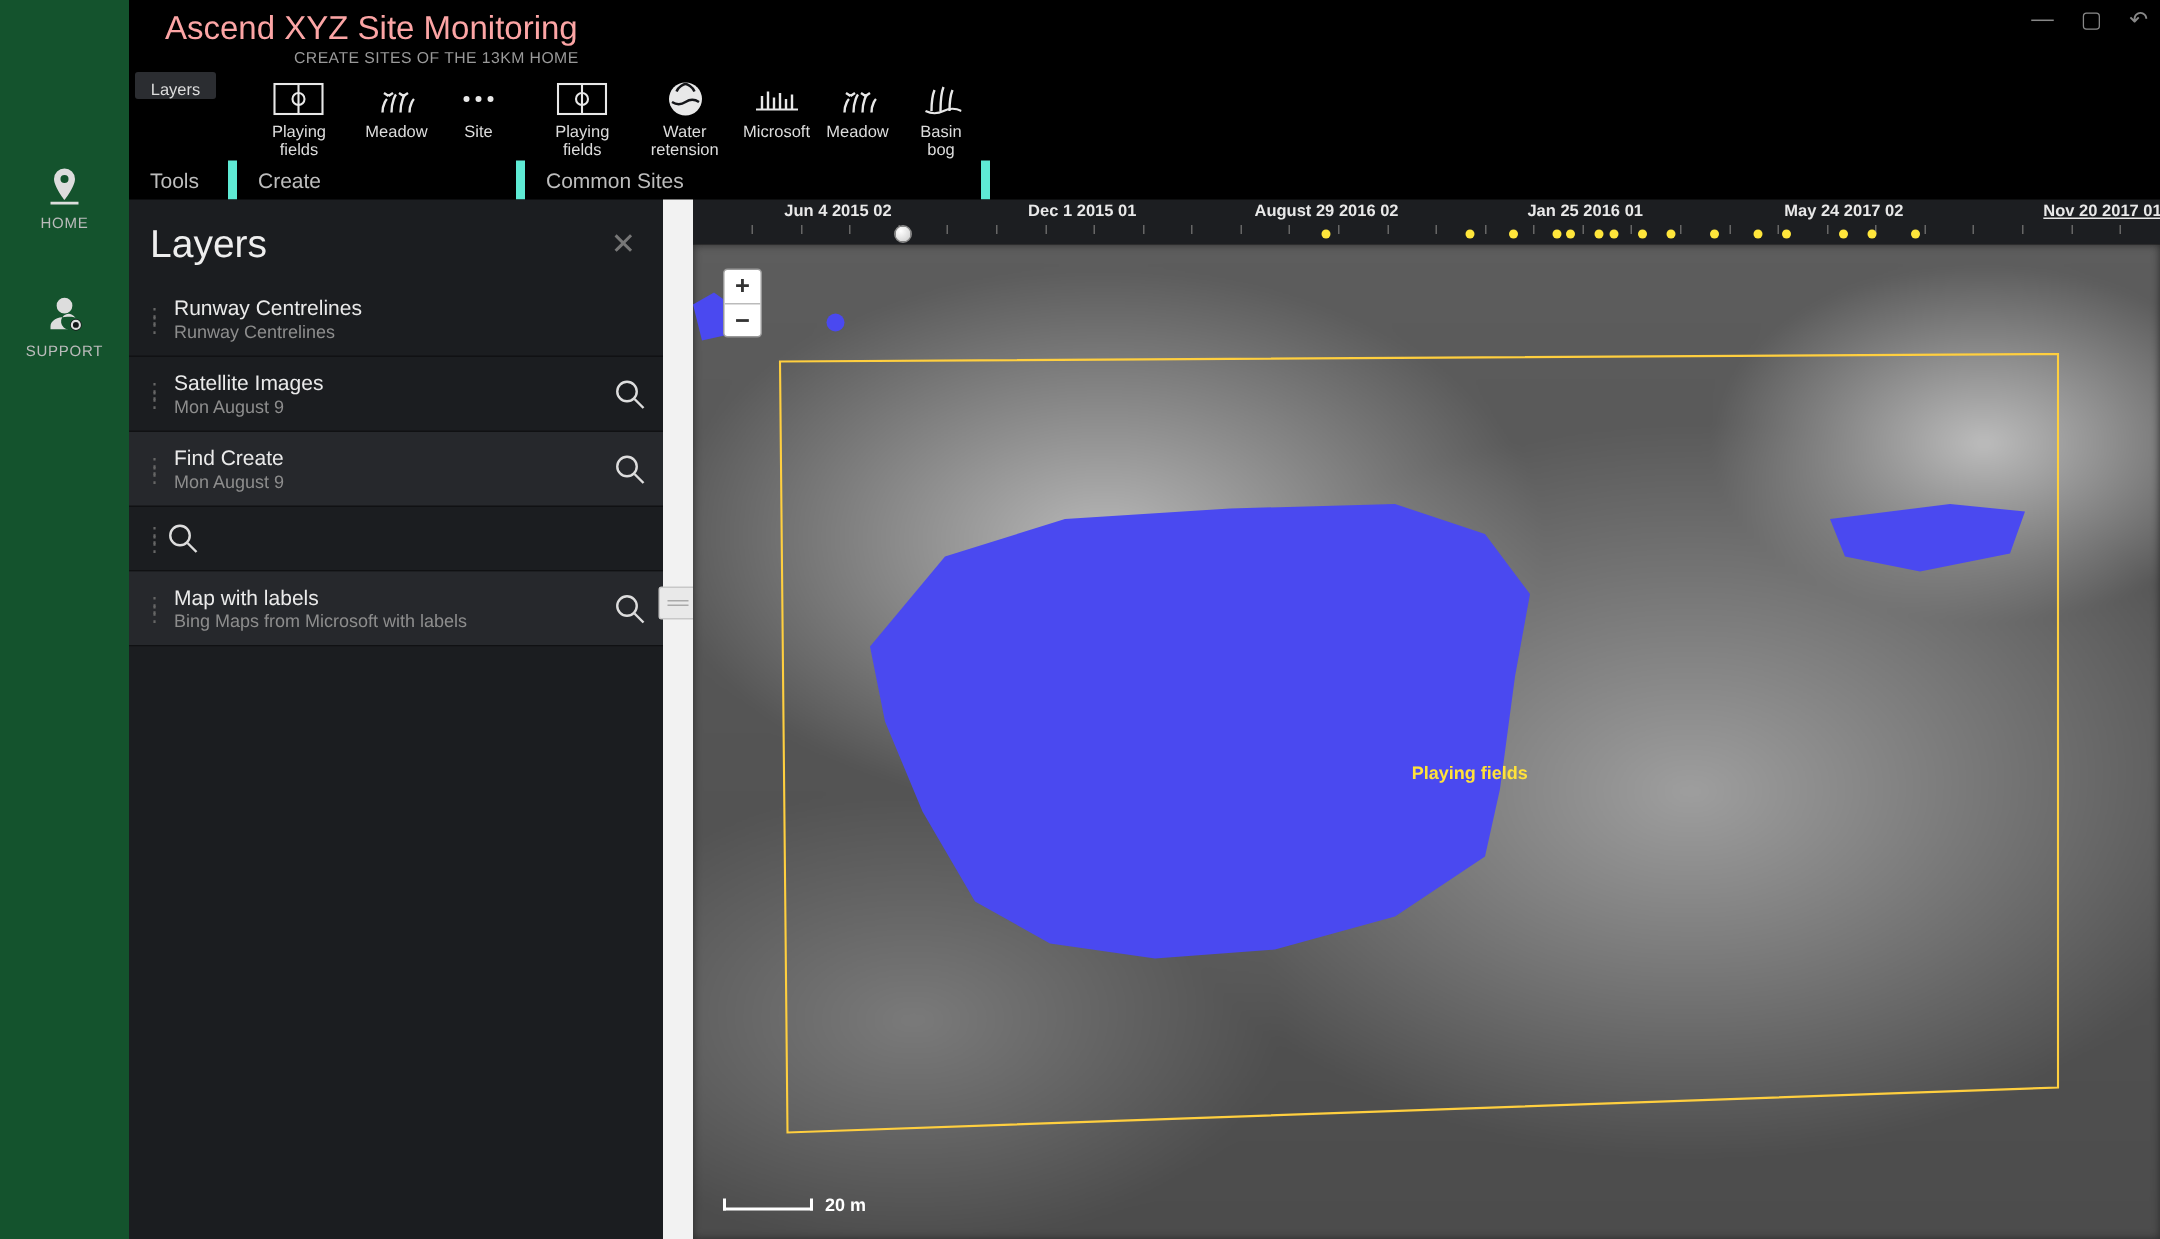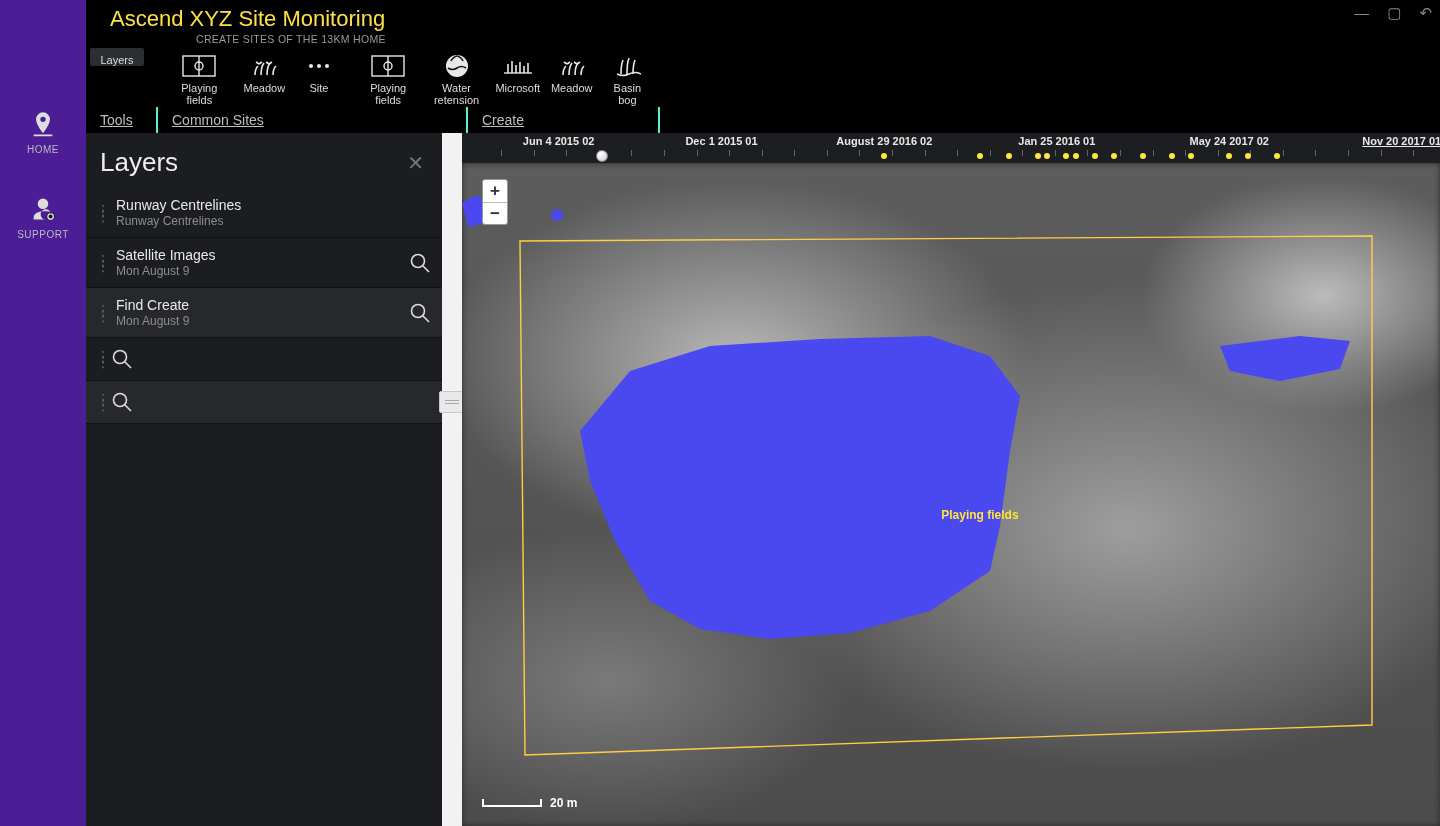--- a/index.html
+++ b/index.html
@@ -1,41 +1,41 @@
 <!DOCTYPE html>
 <html><head>
 <meta charset="utf-8">
 <style>
   html,body{margin:0;padding:0;height:100%;width:100%;background:#000;color:#ccc;font-family:"Segoe UI",Arial,sans-serif;font-size:13px;overflow:hidden;}
   *{box-sizing:border-box;}
 
   
-  #rail{position:absolute;left:0;top:0;bottom:0;width:86px;background:#4c1d95;display:flex;flex-direction:column;align-items:center;padding-top:110px;gap:40px;}
+  #rail{position:absolute;left:0;top:0;bottom:0;width:86px;background:#14532d;display:flex;flex-direction:column;align-items:center;padding-top:110px;gap:40px;}
   .rail-btn{display:flex;flex-direction:column;align-items:center;gap:6px;color:#bbb;font-size:10px;letter-spacing:.5px;cursor:pointer;}
   .rail-btn svg{width:28px;height:28px;fill:#ddd;}
 
   
   #hdr{position:absolute;left:86px;right:0;top:0;height:45px;display:flex;align-items:flex-start;padding:6px 0 0 24px;}
-  #hdr h1{margin:0;color:#fde047;font-weight:400;font-size:22px;}
+  #hdr h1{margin:0;color:#fca5a5;font-weight:400;font-size:22px;}
   #hdr .sub{position:absolute;left:110px;top:33px;font-size:10.5px;color:#9a9a9a;letter-spacing:.3px;}
   #win-ctrls{position:absolute;right:8px;top:4px;display:flex;gap:18px;color:#888;}
   #win-ctrls span{cursor:pointer;font-size:15px;}
 
   
   #ribbon{position:absolute;left:86px;right:0;top:48px;height:85px;}
   #ribbon-body{height:58px;display:flex;align-items:flex-start;}
   .rgroup{display:flex;align-items:flex-start;height:58px;padding:0 4px;}
   .rbtn{display:flex;flex-direction:column;align-items:center;justify-content:flex-start;min-width:54px;padding:4px 8px 0;cursor:pointer;text-align:center;}
   .rbtn.sel{background:#2b2d31;border-radius:2px;}
   .rbtn .ic{height:28px;display:flex;align-items:center;justify-content:center;}
   .rbtn .ic svg{fill:#e8e8e8;}
   .rbtn .lbl{font-size:11px;color:#ddd;margin-top:2px;line-height:12px;max-width:62px;}
   .rbtn.txt{justify-content:center;}
   #ribbon-tabs{position:absolute;left:0;right:0;bottom:0;height:26px;display:flex;align-items:center;font-size:14px;color:#bdbdbd;}
-  #ribbon-tabs div{padding:0 14px;border-right:2px solid #5eead4;height:100%;display:flex;align-items:center;text-decoration:underline;}
+  #ribbon-tabs div{padding:0 14px;border-right:6px solid #5eead4;height:100%;display:flex;align-items:center;}
 
   
   #layers{position:absolute;left:86px;top:133px;bottom:0;width:356px;background:#1b1d20;display:flex;flex-direction:column;}
   #layers-hd{display:flex;align-items:center;justify-content:space-between;padding:14px 18px 10px 14px;}
   #layers-hd h2{margin:0;font-weight:300;font-size:26px;color:#eee;}
   #layers-hd .x{font-size:20px;color:#777;cursor:pointer;}
   .layer{display:flex;align-items:center;padding:9px 10px;border-bottom:1px solid #101113;cursor:pointer;}
   .layer.active{background:#26282c;}
   .drag{width:14px;color:#666;font-size:14px;line-height:6px;letter-spacing:1px;}
   .ltext{flex:1;padding-left:6px;}
@@ -190,22 +190,22 @@
               <path d="M8 20c0-9 2-14 2-14M14 20c0-11 2-16 2-16M20 20c0-9 2-14 2-14" stroke="#e8e8e8" stroke-width="1.6" fill="none"></path>
               <path d="M4 20c4 2 8 2 12 0s8-2 12 0" stroke="#e8e8e8" stroke-width="1.4" fill="none"></path>
             </svg>
           </div>
           <div class="lbl">Basin bog</div>
         </div>
       </div>
     </div>
   <div id="ribbon-tabs">
     <div style="width:72px">Tools</div>
+    <div style="width:192px">Create</div>
     <div style="width:310px">Common Sites</div>
-    <div style="width:192px">Create</div>
   </div>
 </div>
 
 <div id="layers">
   <div id="layers-hd">
     <h2>Layers</h2>
     <span class="x">✕</span>
   </div>
   <div id="layers-list">
       <div class="layer">
@@ -239,20 +239,24 @@
       </div>
       <div class="layer">
         <div class="drag">⋮<br>⋮</div>
         <div class="mag"><svg viewBox="0 0 24 24">
             <circle cx="10" cy="10" r="6.5"></circle>
             <line x1="15" y1="15" x2="21" y2="21"></line>
           </svg></div>
       </div>
       <div class="layer active">
         <div class="drag">⋮<br>⋮</div>
+        <div class="ltext">
+          <div class="t">Map with labels</div>
+          <div class="s">Bing Maps from Microsoft with labels</div>
+        </div>
         <div class="mag"><svg viewBox="0 0 24 24">
             <circle cx="10" cy="10" r="6.5"></circle>
             <line x1="15" y1="15" x2="21" y2="21"></line>
           </svg></div>
       </div>
     </div>
 </div>
 
 <div id="vstrip">
   <div id="vhandle">

